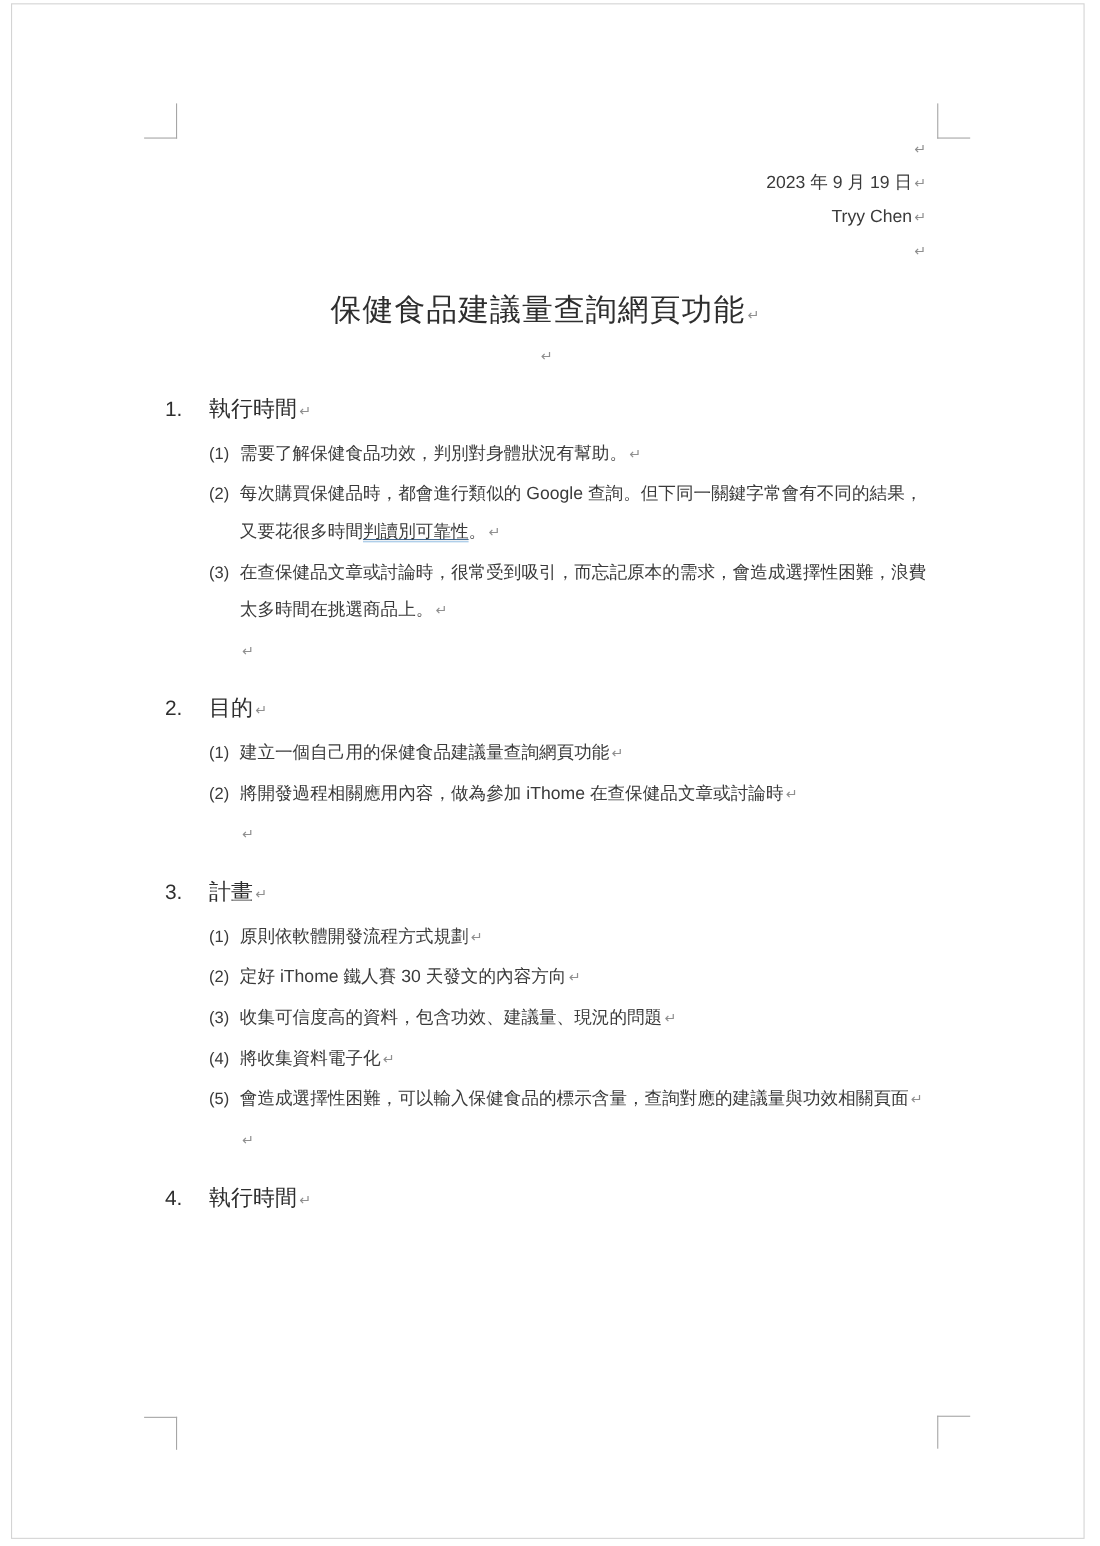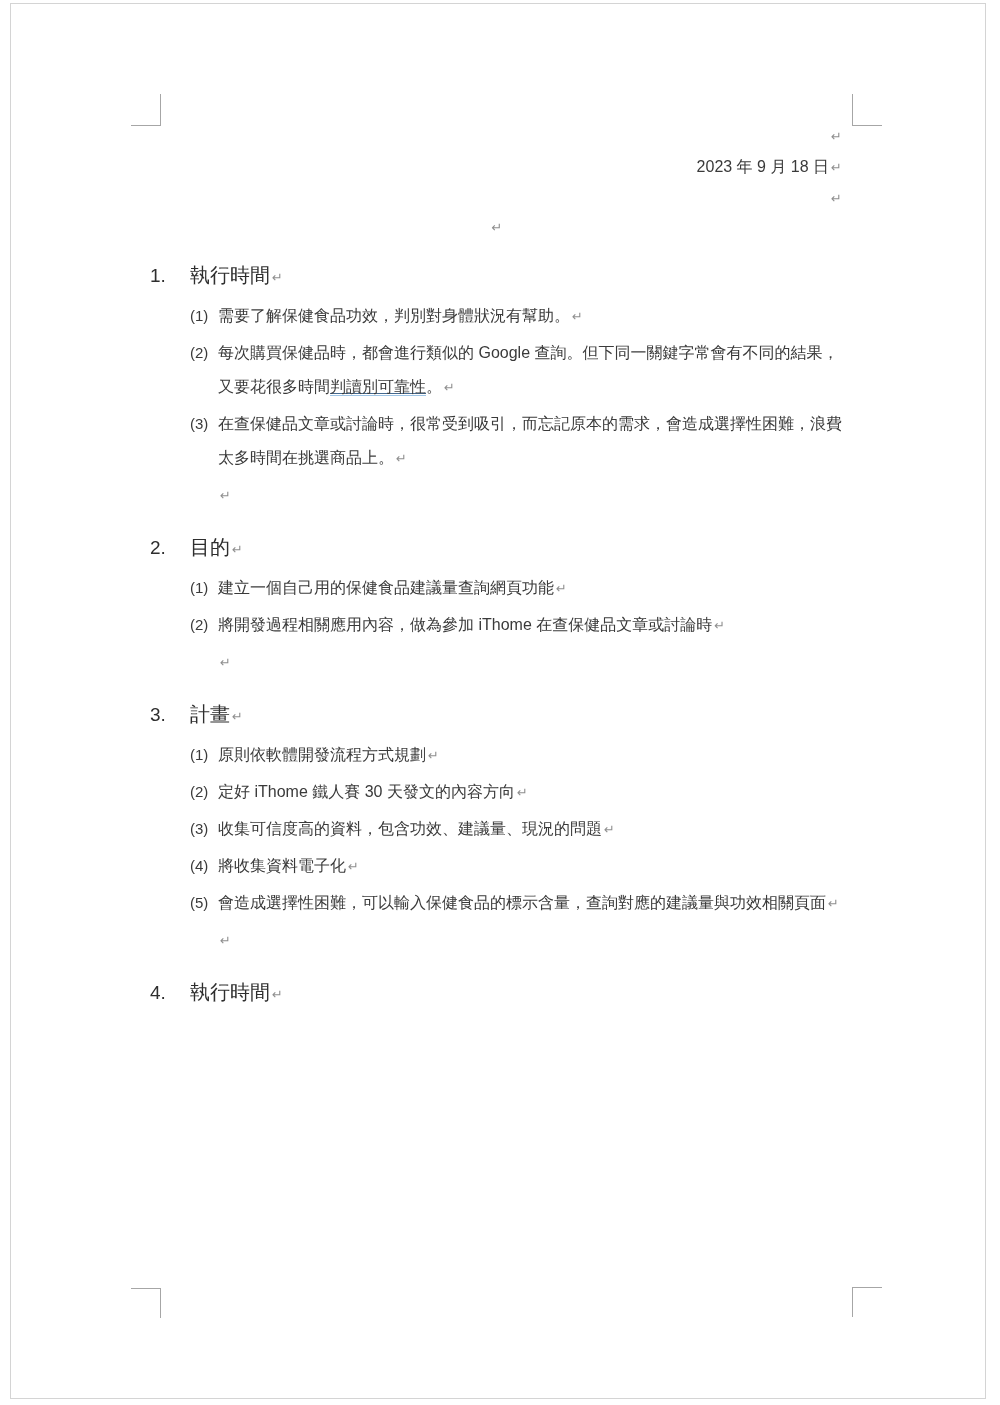--- a/index.html
+++ b/index.html
@@ -73,23 +73,25 @@
 <div class="page">
   <div class="mark tl"></div>
   <div class="mark tr"></div>
   <div class="mark bl"></div>
   <div class="mark br"></div>
 </div>
 
 <div class="content">
 
   <p class="para right"><span class="pilcrow">↵</span></p>
-  <p class="para right"><span>2023 年 9 月 18 日</span><span class="pilcrow">↵</span></p>
+  <p class="para right"><span>2023 年 9 月 19 日</span><span class="pilcrow">↵</span></p>
+  <p class="para right"><span>Tryy Chen</span><span class="pilcrow">↵</span></p>
   <p class="para right"><span class="pilcrow">↵</span></p>
 
+  <h1 class="doc-title"><span>保健食品建議量查詢網頁功能</span><span class="pilcrow">↵</span></h1>
   <p class="para center center-mark"><span class="pilcrow">↵</span></p>
 
   <div class="section">
     <div class="sec-heading">
       <span class="sec-num">1.</span>
       <span>執行時間</span>
       <span class="pilcrow">↵</span>
     </div>
     <div class="item">
       <span class="marker">(1)</span>

